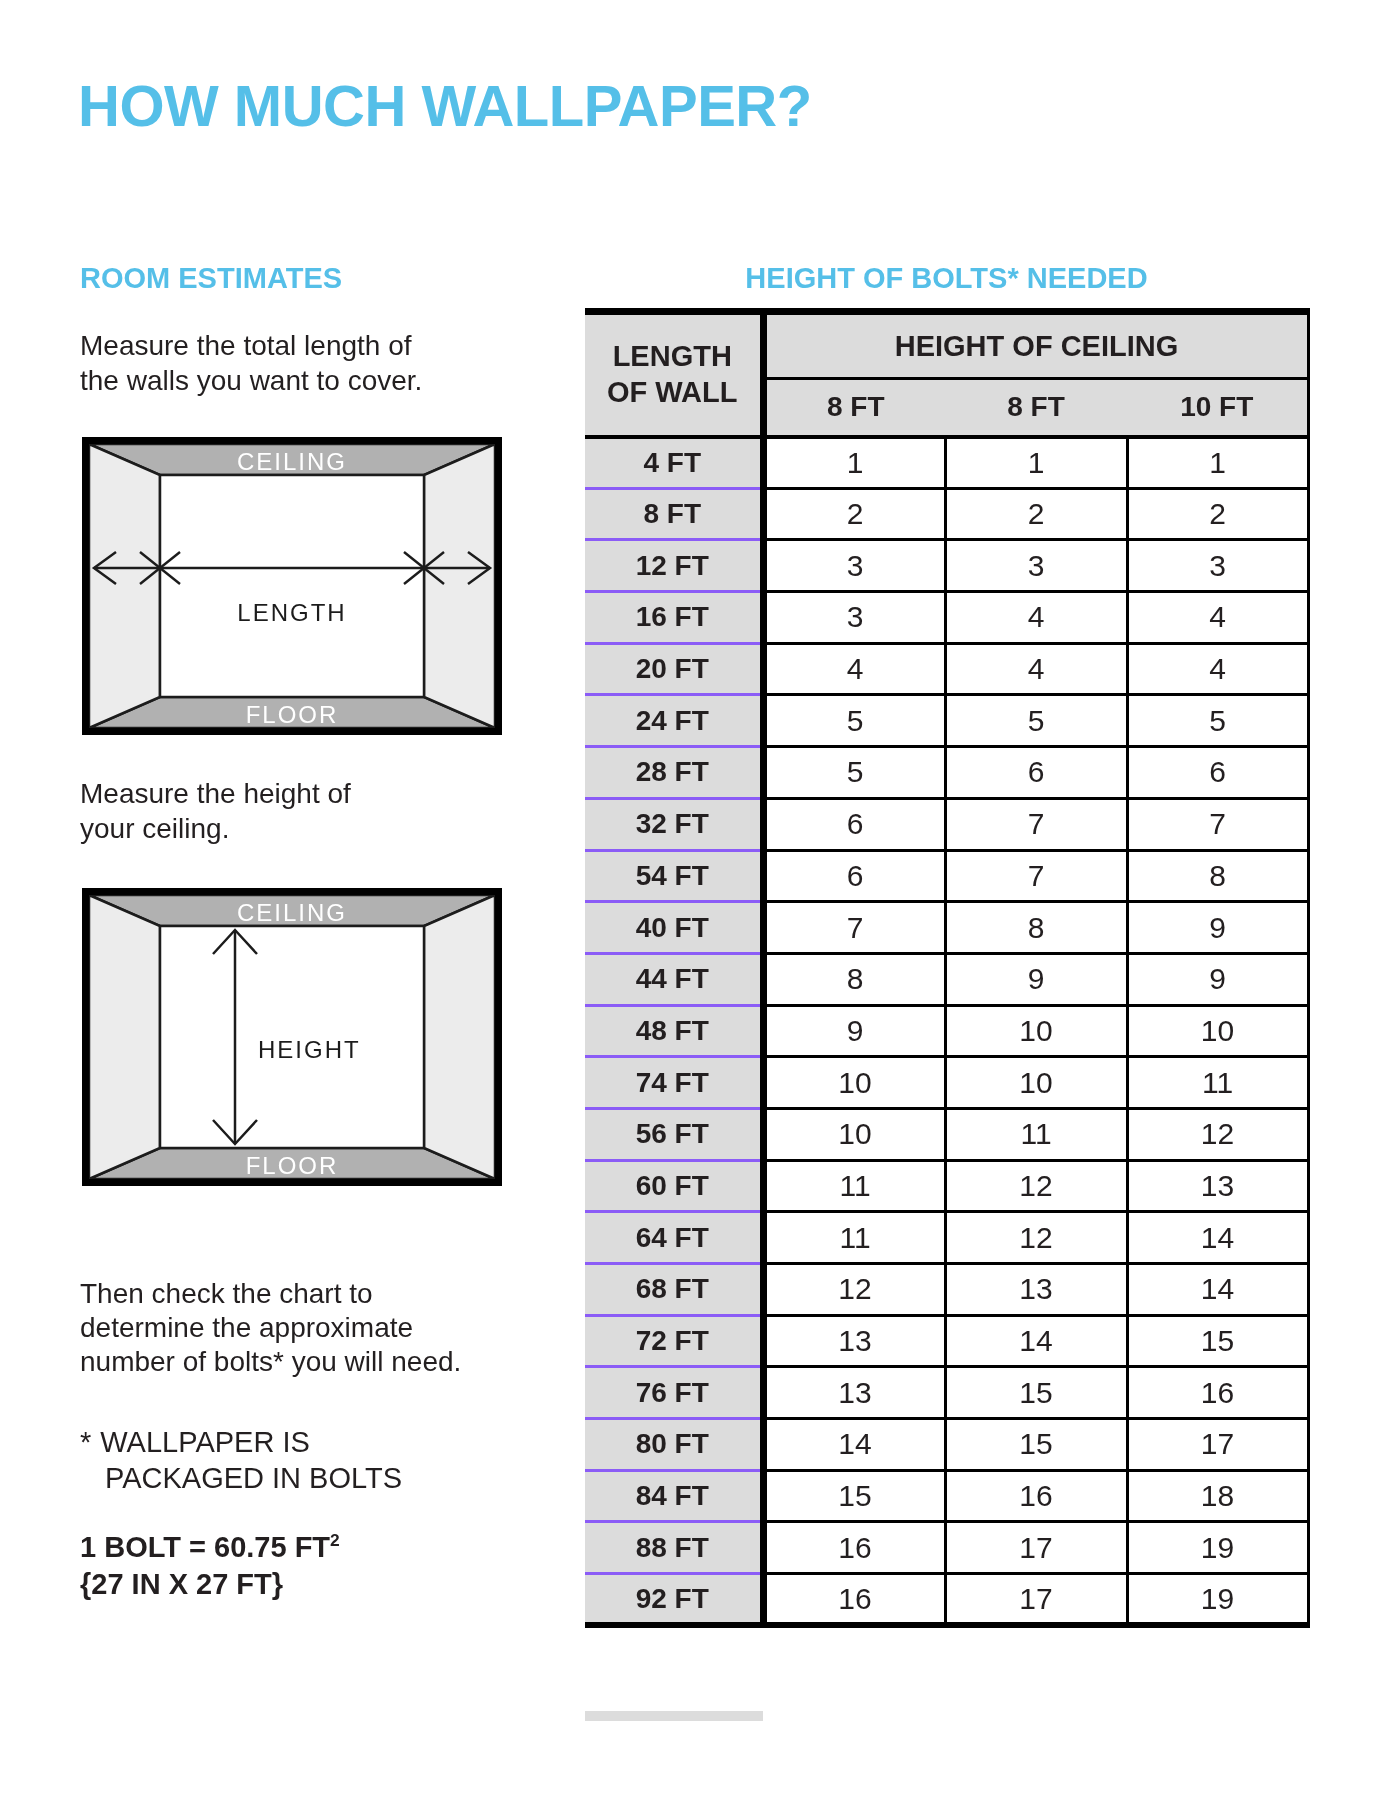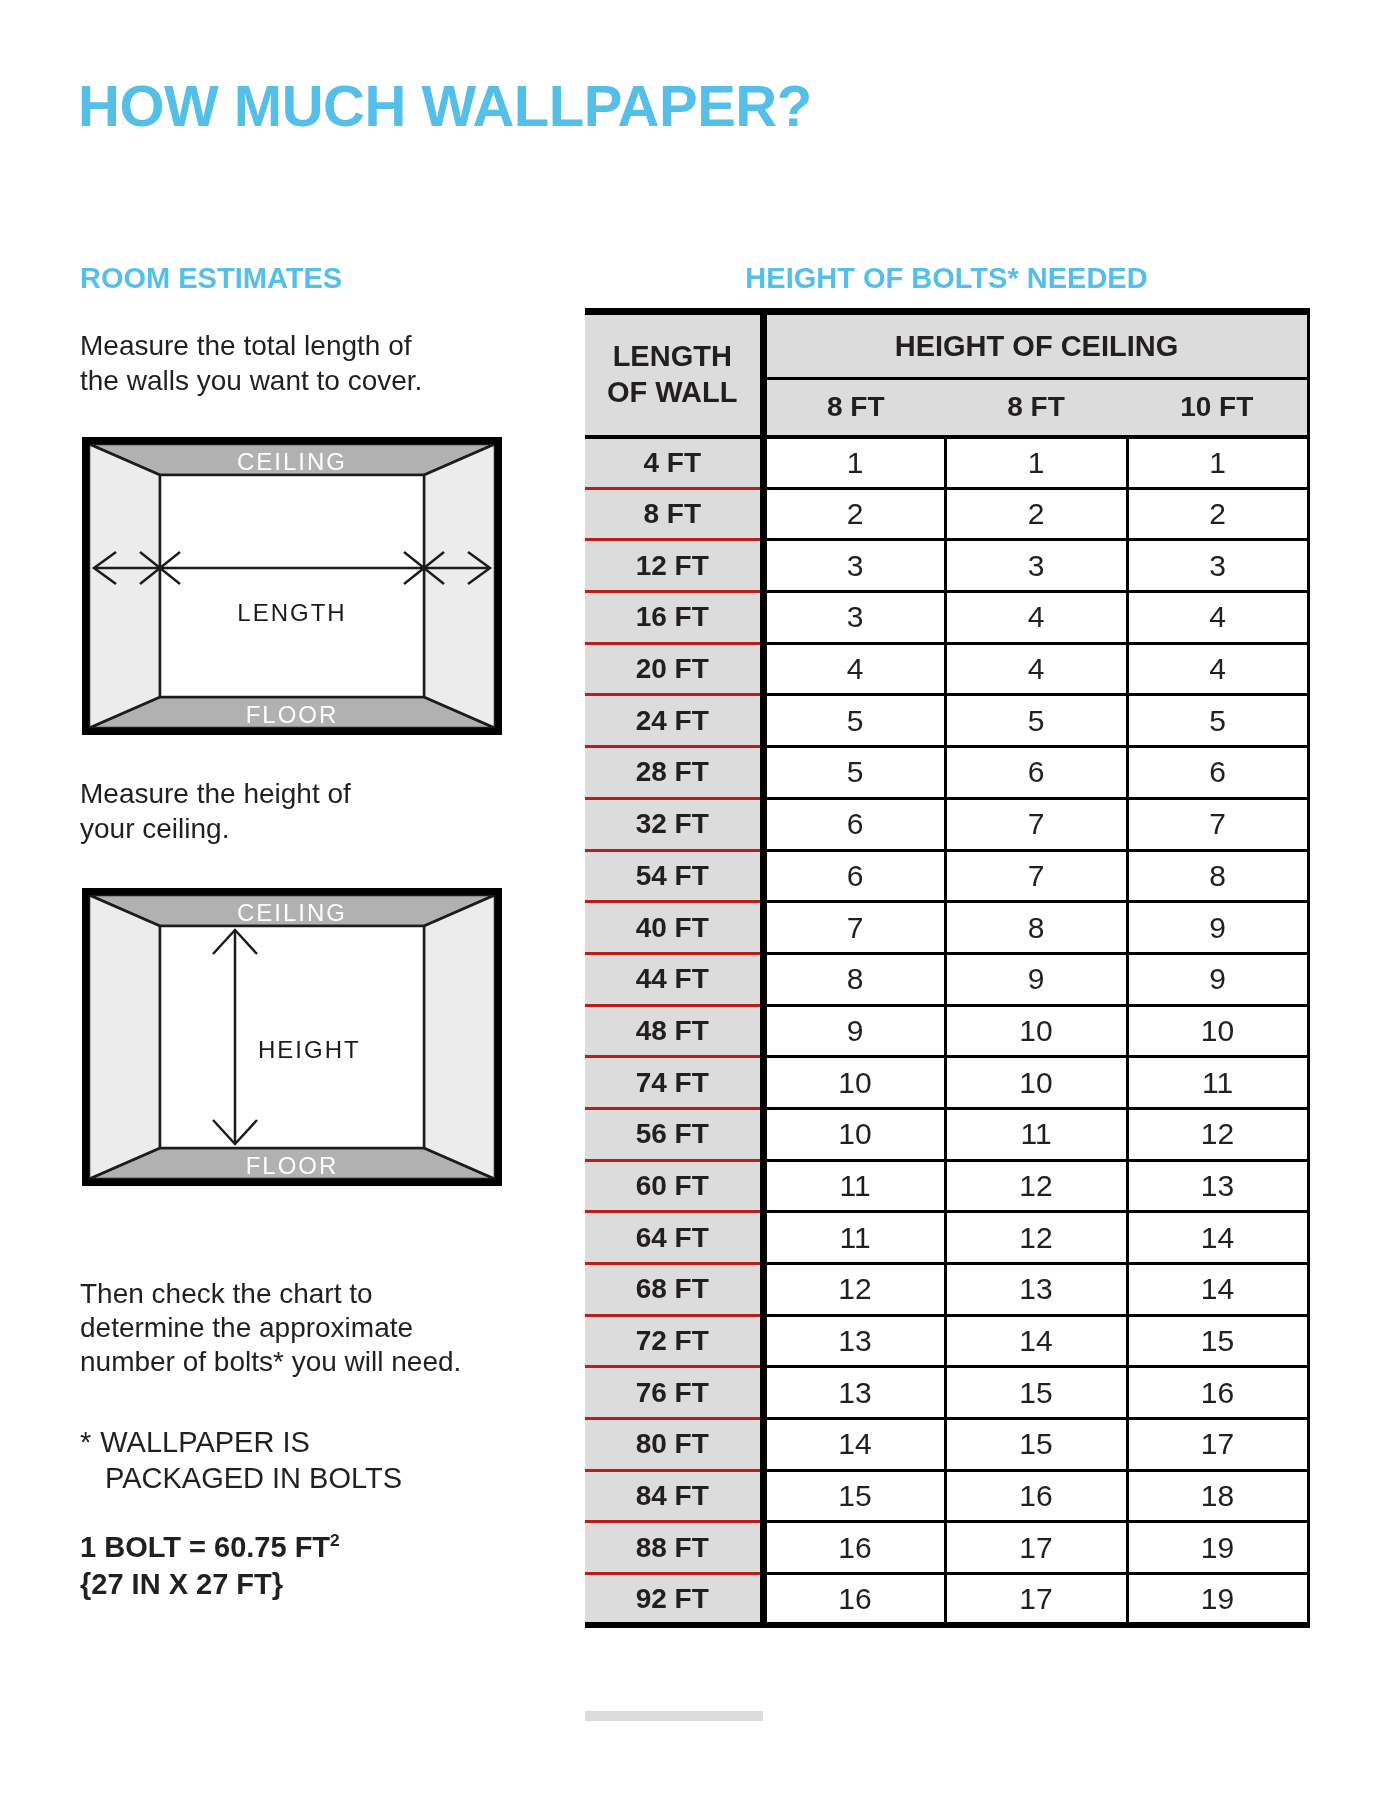--- a/index.html
+++ b/index.html
@@ -97,21 +97,21 @@
   }
   .sub {
     background: #dcdcdc;
     border-bottom: 4px solid #000;
     font-size: 28px; font-weight: bold;
     height: 58px;
   }
   .bolt-table tbody .len {
     background: #dcdcdc;
     border-right: 7px solid #000;
-    border-top: 3px solid #b91c1c;
+    border-top: 3px solid #8b5cf6;
     font-size: 28px; font-weight: bold;
     height: 51.7px;
   }
   .bolt-table tbody .val {
     border-top: 3px solid #000;
     border-left: 3px solid #000;
     font-size: 30px;
     background: #ffffff;
   }
   .bolt-table tbody tr:first-child td { border-top-width: 4px; }

